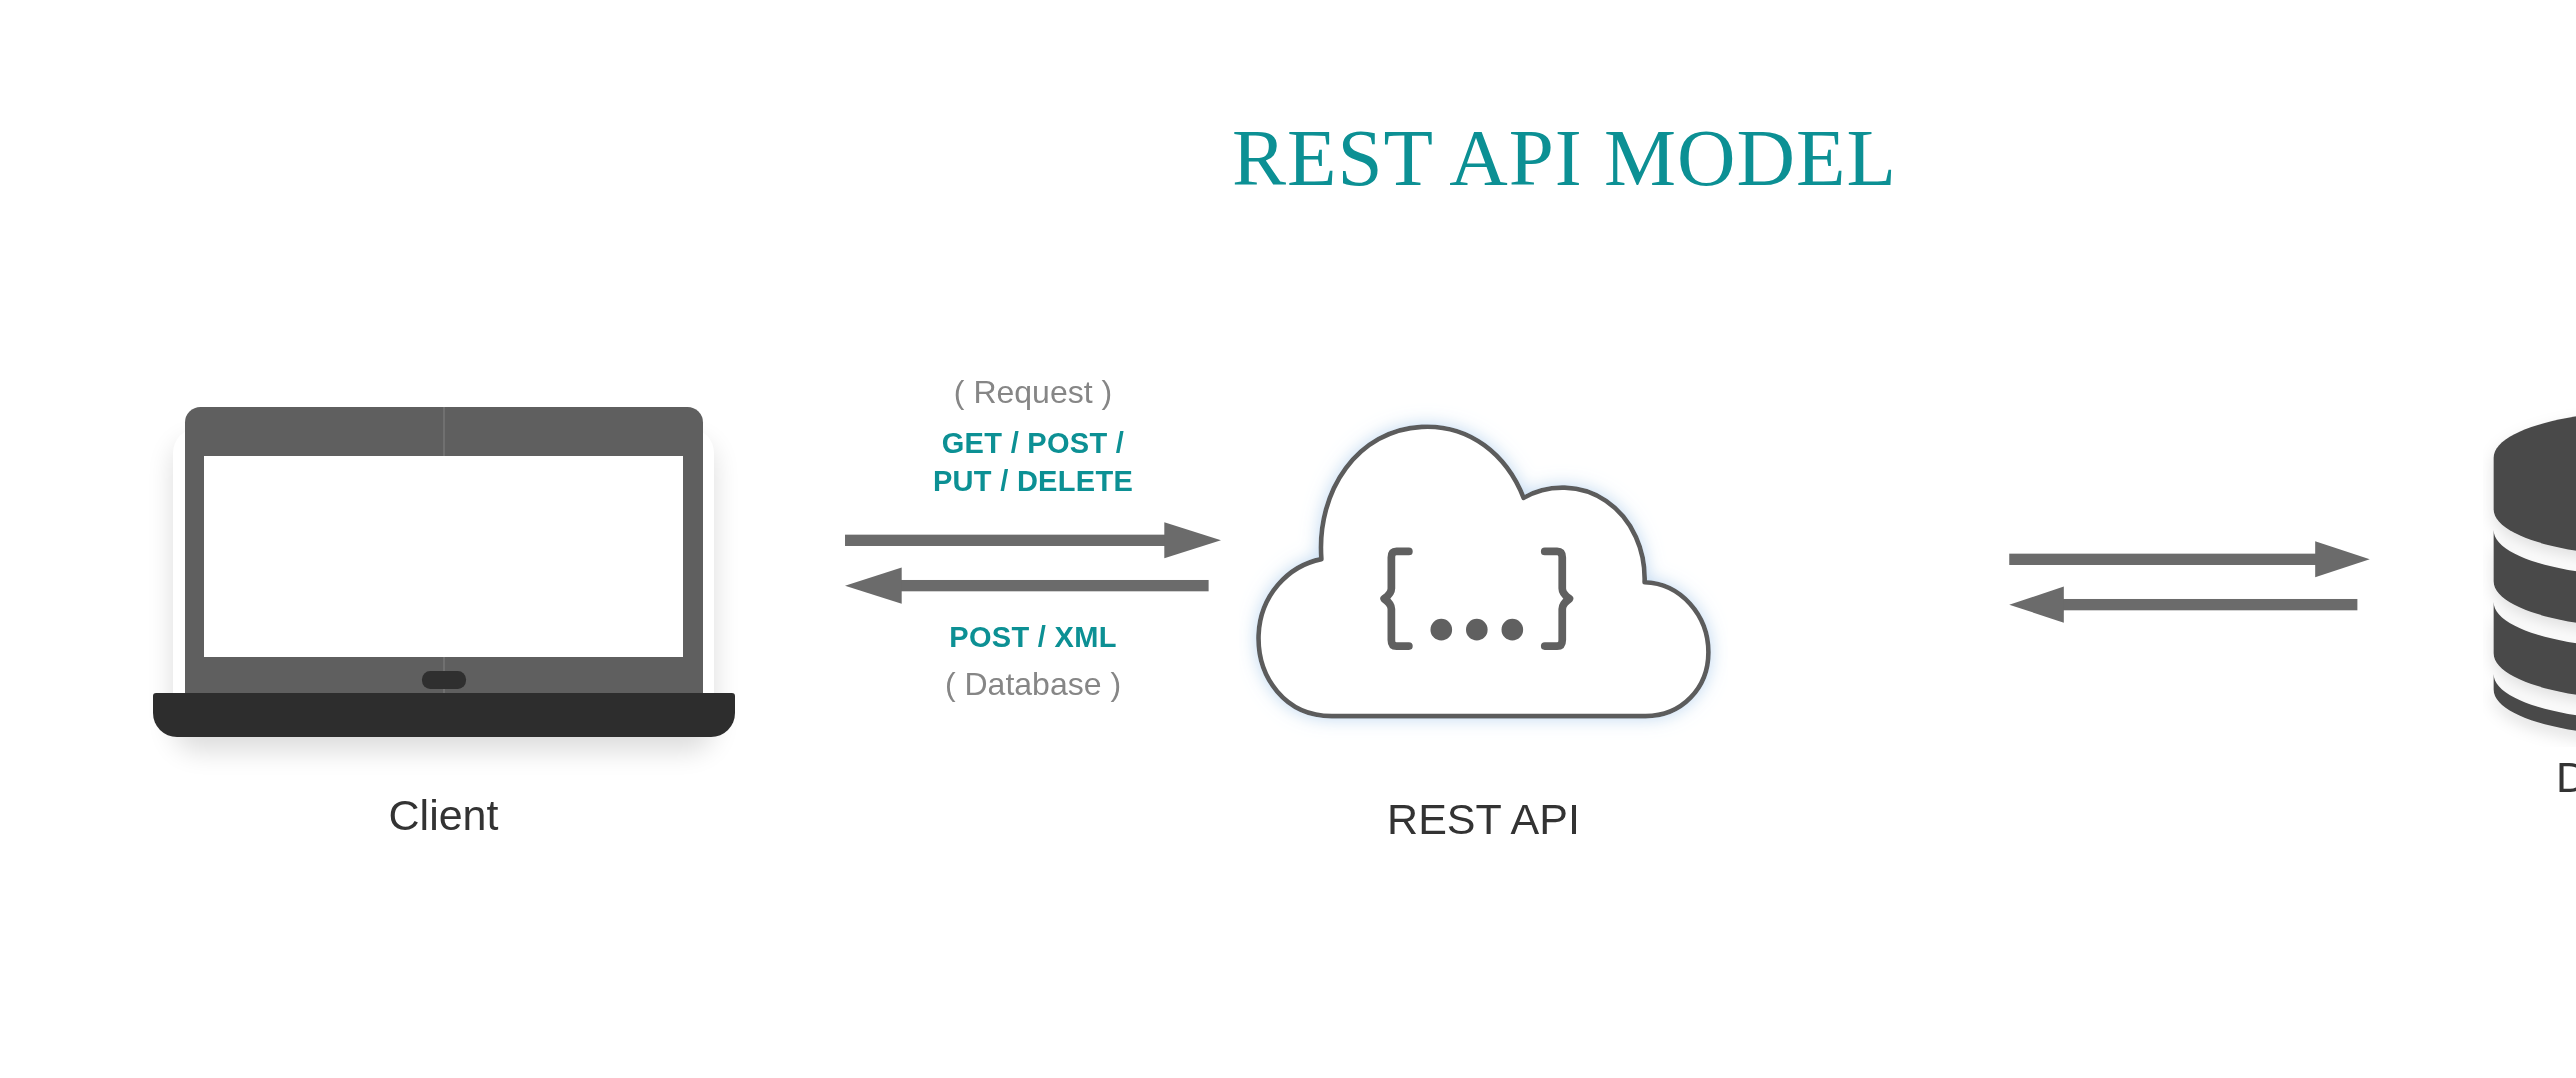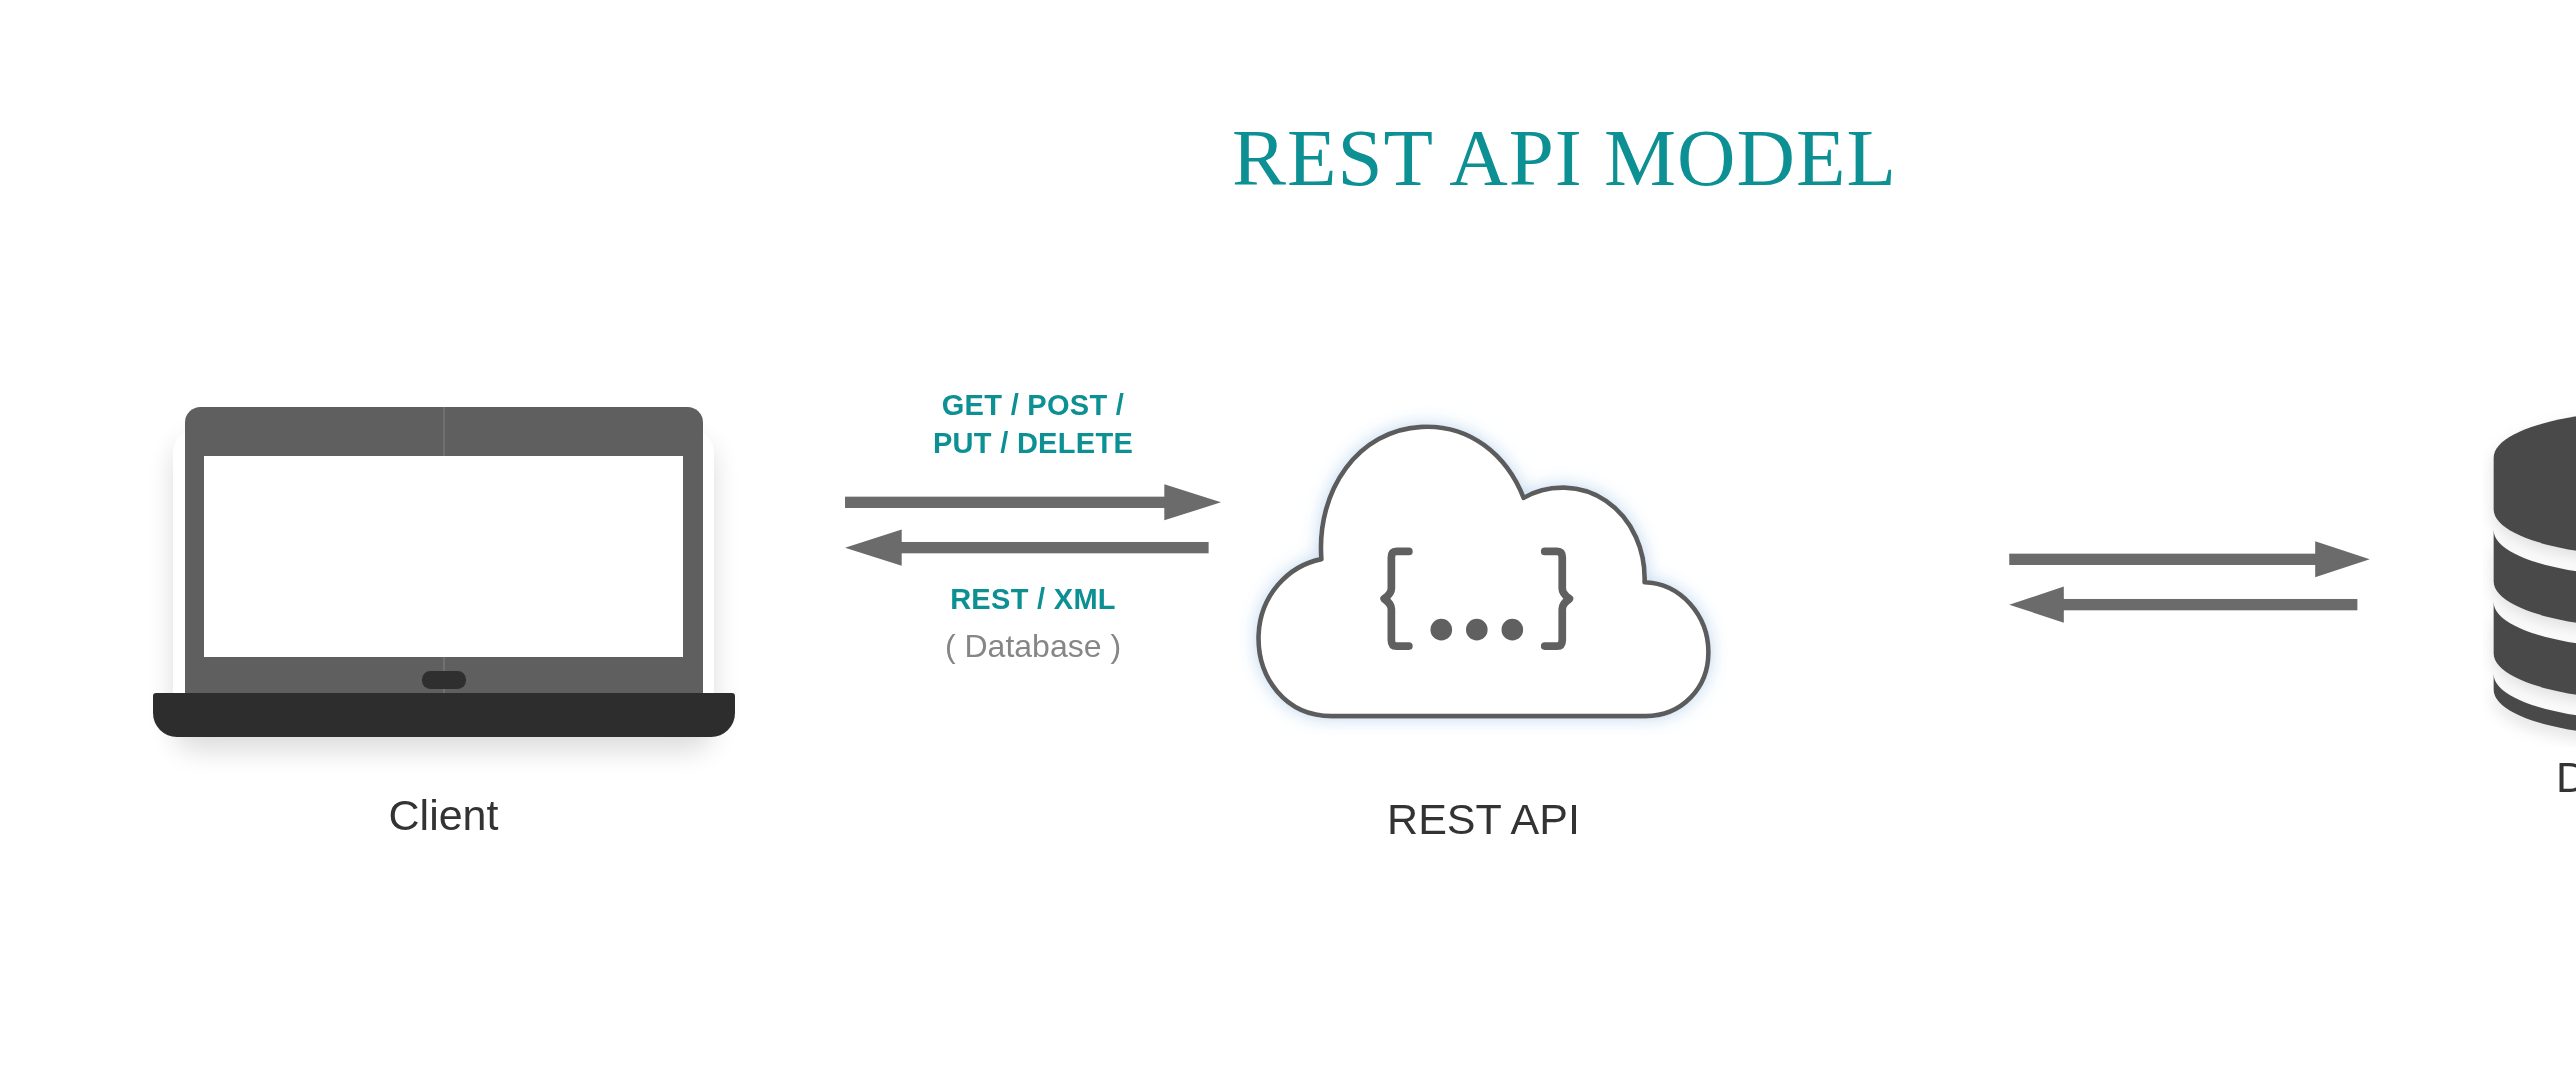--- a/index.html
+++ b/index.html
@@ -256,40 +256,41 @@
           <path d="M 20 548 C 20 599, 155 638, 310 638 C 465 638, 600 599, 600 548
                    L 600 578 C 600 629, 465 668, 310 668 C 155 668, 20 629, 20 578 Z"></path>
         </g>
       </svg>
     </div>
     <div style="height:6.2px"></div>
     <div class="node-label">Database</div>
   </div>
 
   <div id="flow-left">
+    <div class="msg-muted">( Request )</div>
     <div class="v-gap-a"></div>
     <div class="msg-accent">GET / POST /</div>
     <div class="msg-accent">PUT / DELETE</div>
 
     <div class="arrow-pair">
       <svg width="376" height="103" viewBox="0 0 730 200">
 
         <g fill="#6b6b6b">
           <rect x="0" y="44" width="640" height="22"></rect>
           <path d="M 620 20 L 730 55 L 620 90 Z"></path>
         </g>
 
         <g fill="#6b6b6b">
           <rect x="88" y="132" width="618" height="22"></rect>
           <path d="M 110 108 L 0 143 L 110 178 Z"></path>
         </g>
       </svg>
     </div>
 
-    <div class="msg-accent">REST / XML</div>
+    <div class="msg-accent">POST / XML</div>
     <div class="v-gap-b"></div>
     <div class="msg-muted">( Database )</div>
   </div>
 
   <div id="flow-right">
     <div class="arrow-pair right-side">
       <svg width="361" height="103" viewBox="0 0 700 200">
         <g fill="#6b6b6b">
           <rect x="0" y="44" width="612" height="22"></rect>
           <path d="M 594 20 L 700 55 L 594 90 Z"></path>

